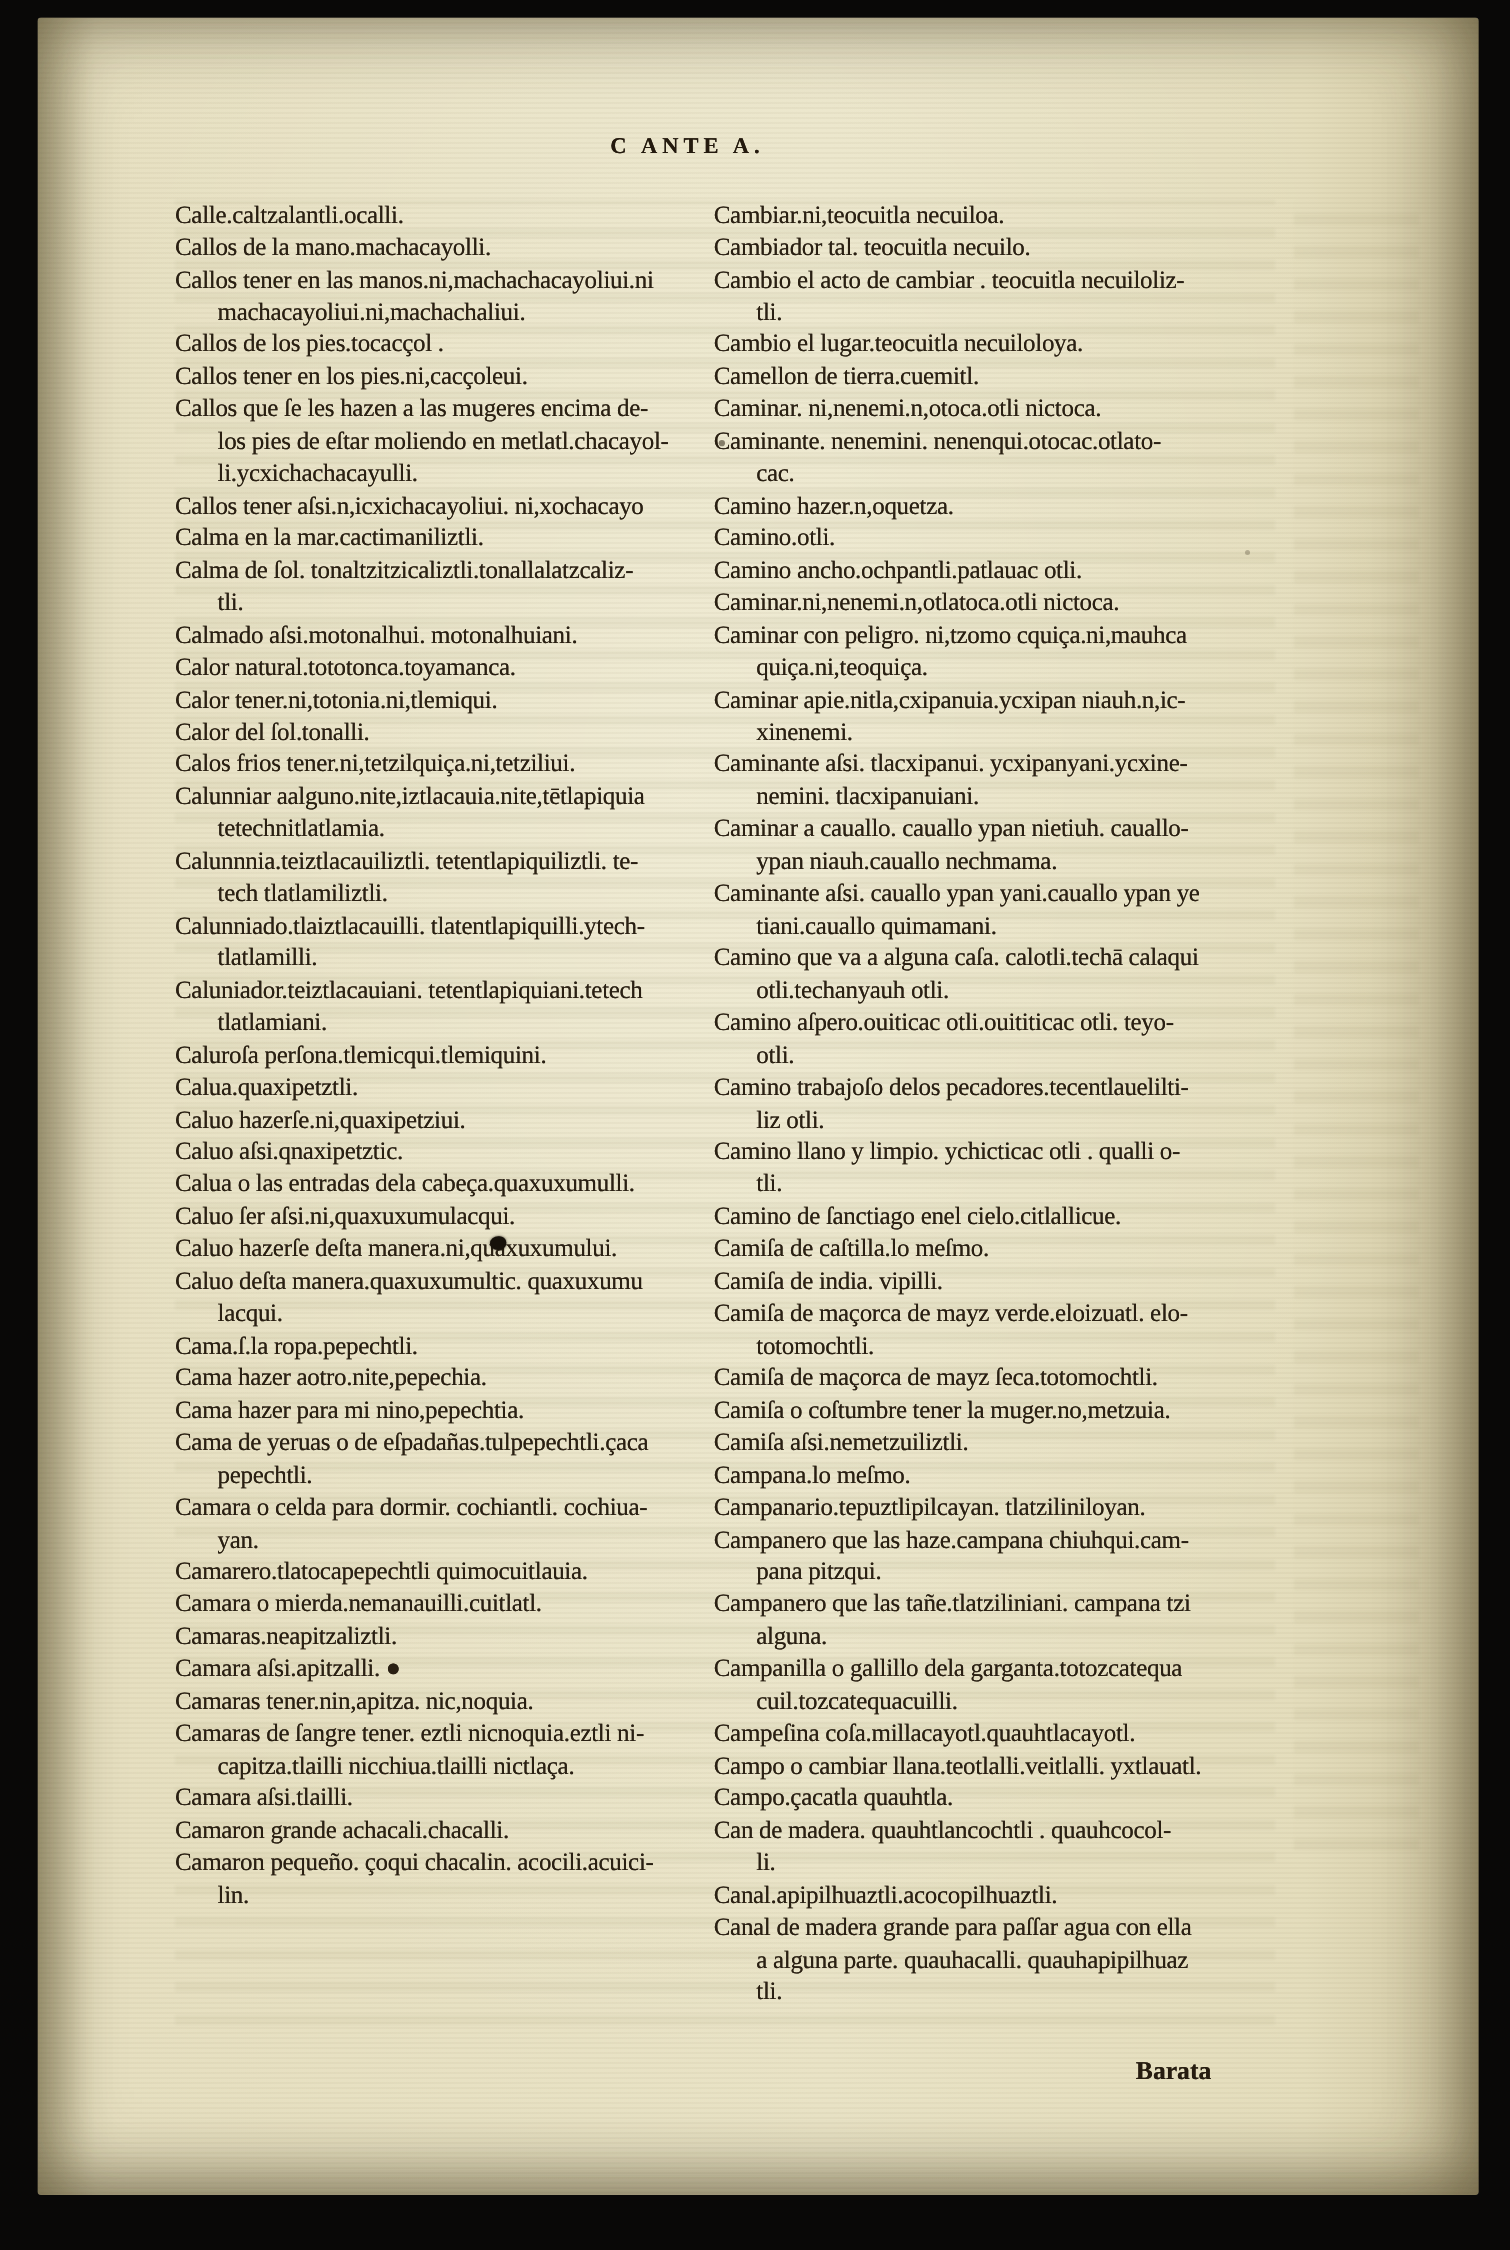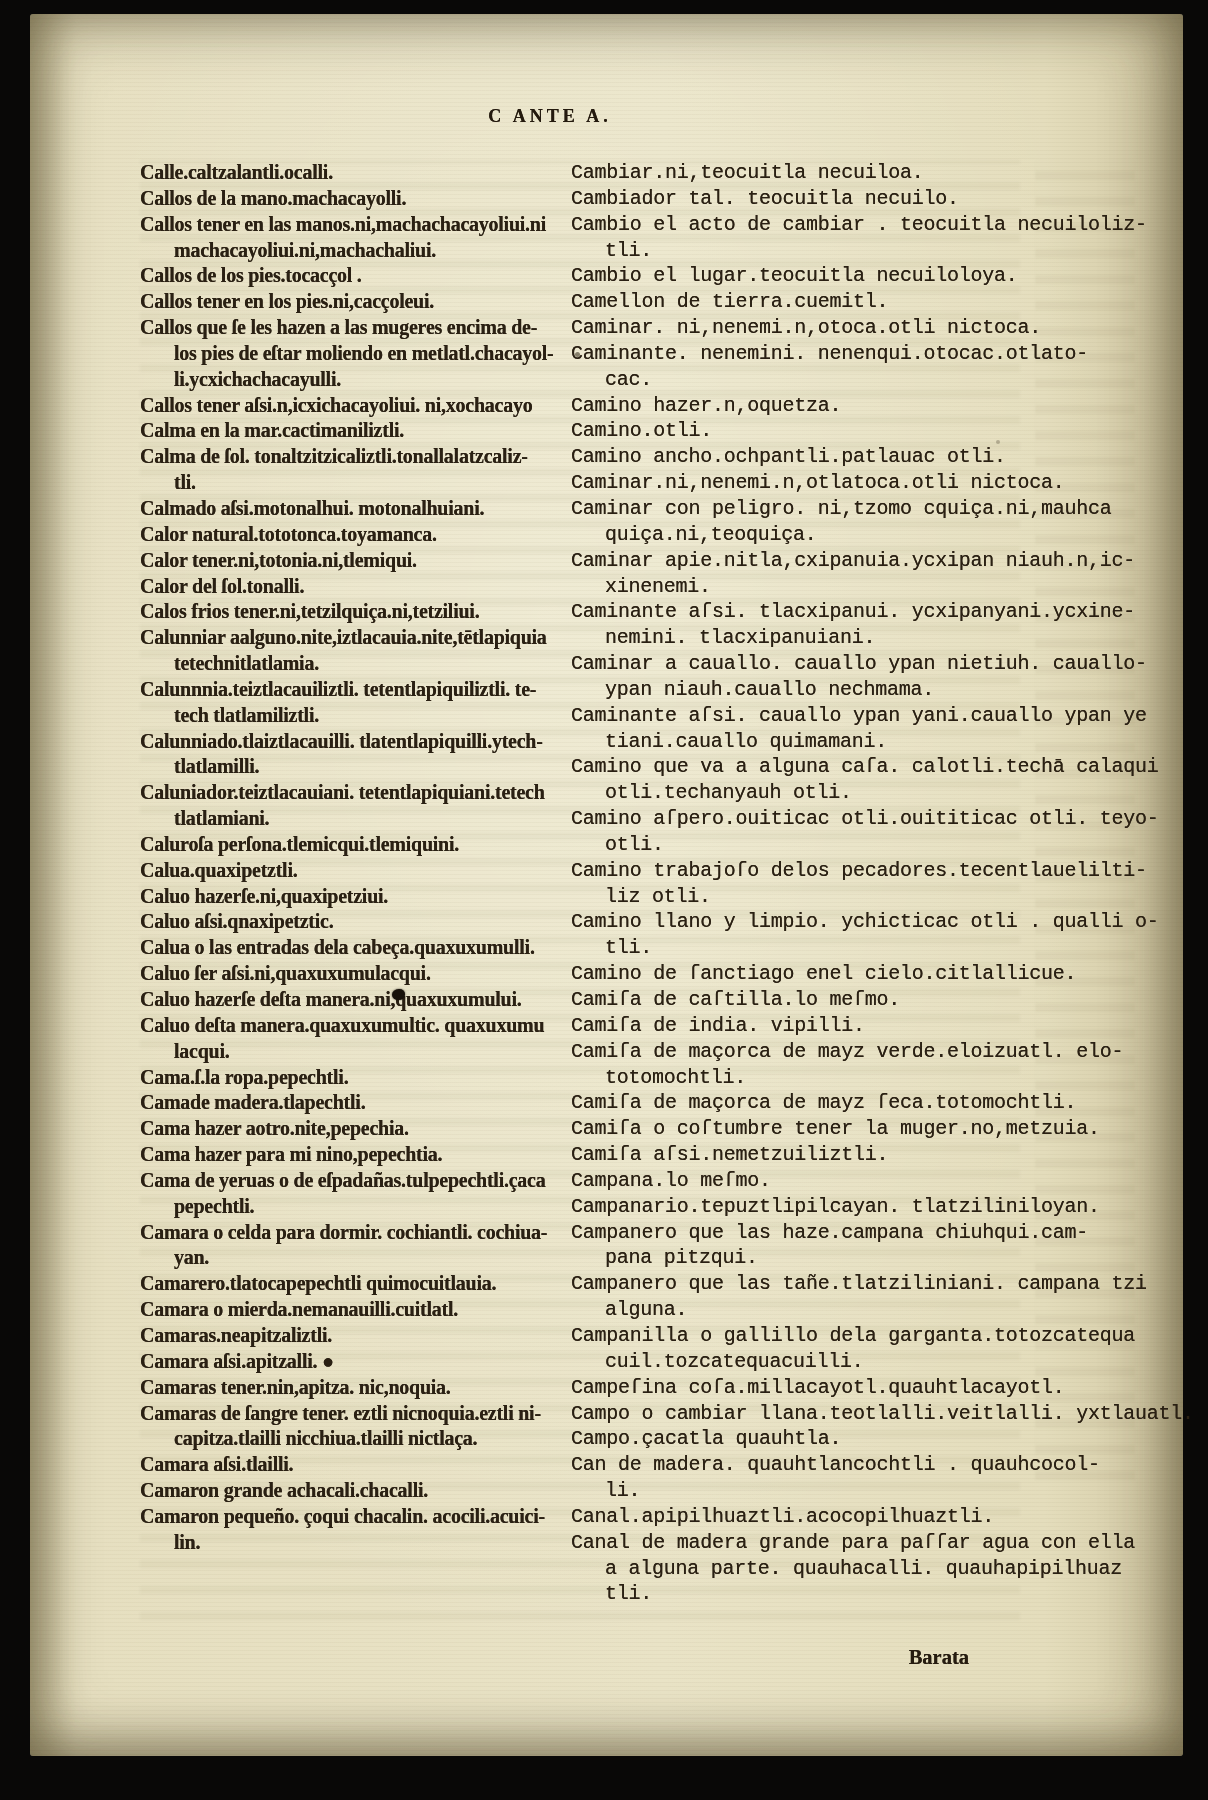--- a/index.html
+++ b/index.html
@@ -45,22 +45,22 @@
     color:#241a0e;
     text-shadow:0 0 .5px rgba(36,26,14,.9);
   }
   .col{
     position:absolute;top:160px;
     font-size:20px;
     color:#2a2013;
     letter-spacing:-0.25px;
     text-shadow:0 0 .45px rgba(42,32,19,.85);
   }
-  .col-left{left:140px;width:432px;font-weight:bold;}
-  .col-right{left:571px;width:440px;font-family:Liberation Mono, monospace;}
+  .col-left{left:140px;width:432px;}
+  .col-right{left:571px;width:440px;}
   .line{height:25.85px;line-height:25.85px;white-space:nowrap;}
   .cont{padding-left:34px;}
   .catchword{
     position:absolute;left:539px;top:1646px;width:430px;
     text-align:right;
     font-size:20.5px;font-weight:600;
     color:#261c10;
     letter-spacing:0;
     text-shadow:0 0 .5px rgba(38,28,16,.9);
   }
@@ -112,21 +112,20 @@
     <div class="line">Caluroſa perſona.tlemicqui.tlemiquini.</div>
     <div class="line">Calua.quaxipetztli.</div>
     <div class="line">Caluo hazerſe.ni,quaxipetziui.</div>
     <div class="line">Caluo aſsi.qnaxipetztic.</div>
     <div class="line">Calua o las entradas dela cabeça.quaxuxumulli.</div>
     <div class="line">Caluo ſer aſsi.ni,quaxuxumulacqui.</div>
     <div class="line">Caluo hazerſe deſta manera.ni,quaxuxumului.</div>
     <div class="line">Caluo deſta manera.quaxuxumultic. quaxuxumu</div>
     <div class="line cont">lacqui.</div>
     <div class="line">Cama.ſ.la ropa.pepechtli.</div>
-    <div class="line">Camade madera.tlapechtli.</div>
     <div class="line">Cama hazer aotro.nite,pepechia.</div>
     <div class="line">Cama hazer para mi nino,pepechtia.</div>
     <div class="line">Cama de yeruas o de eſpadañas.tulpepechtli.çaca</div>
     <div class="line cont">pepechtli.</div>
     <div class="line">Camara o celda para dormir. cochiantli. cochiua-</div>
     <div class="line cont">yan.</div>
     <div class="line">Camarero.tlatocapepechtli quimocuitlauia.</div>
     <div class="line">Camara o mierda.nemanauilli.cuitlatl.</div>
     <div class="line">Camaras.neapitzaliztli.</div>
     <div class="line">Camara aſsi.apitzalli. ●</div>

